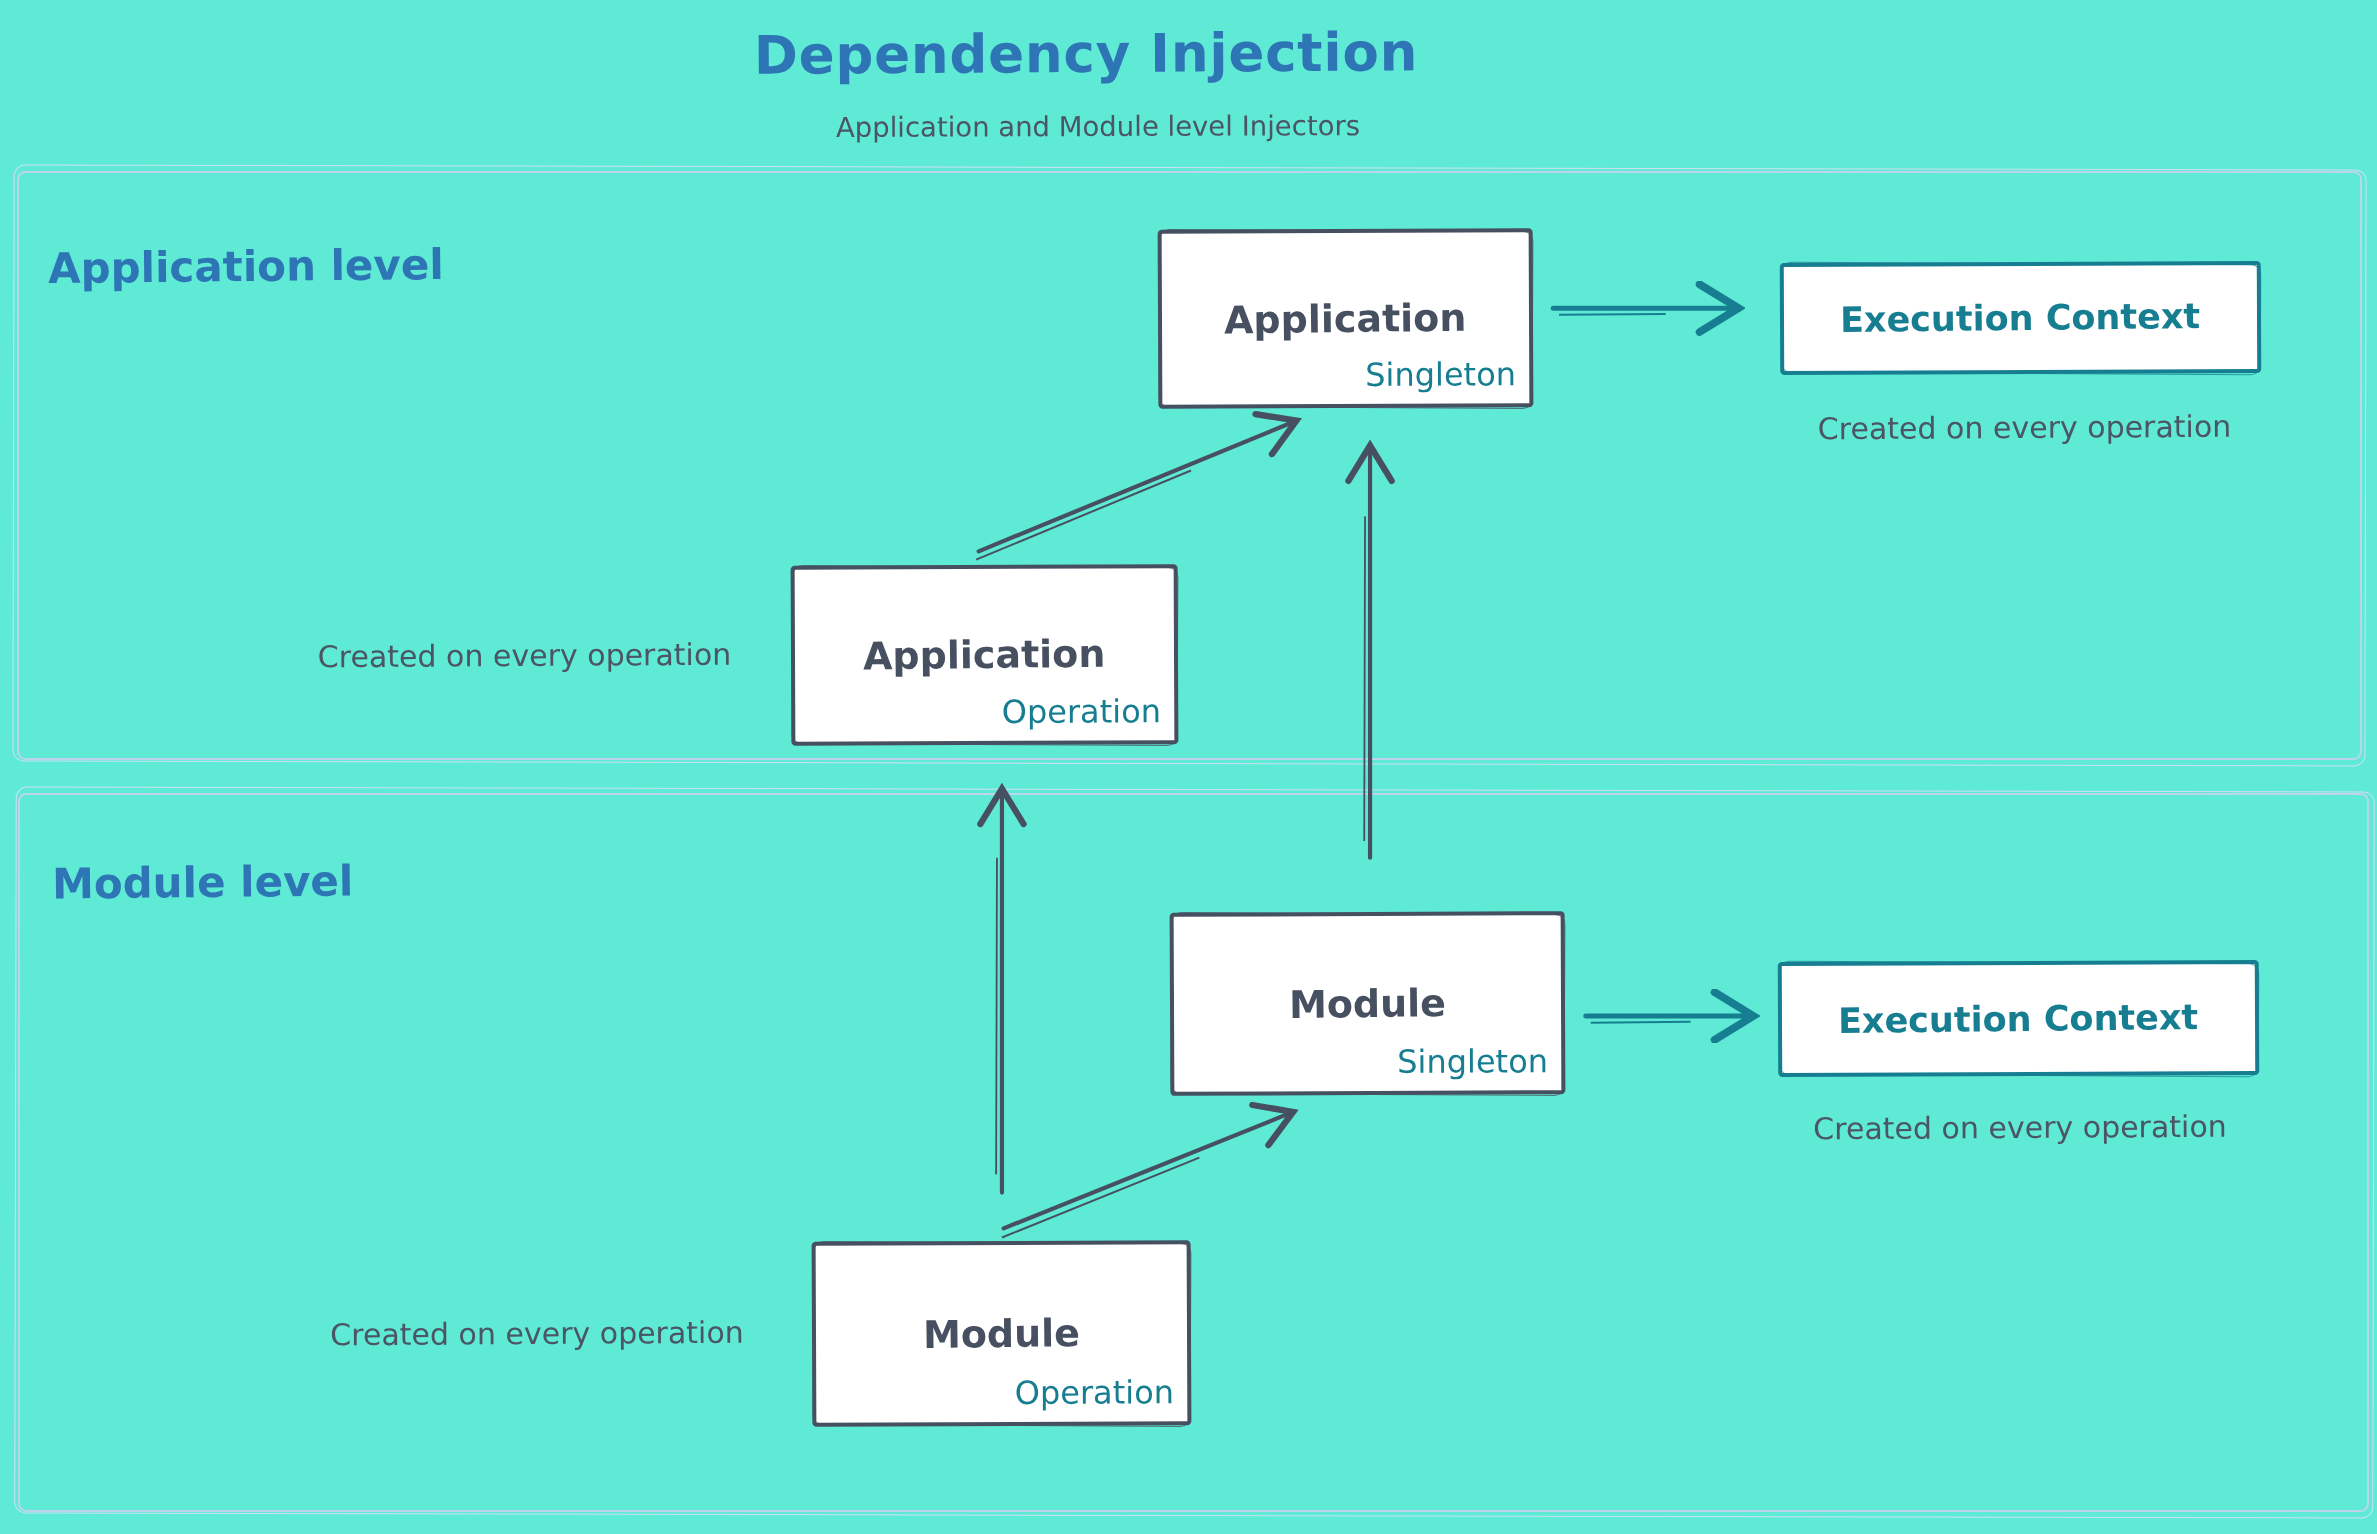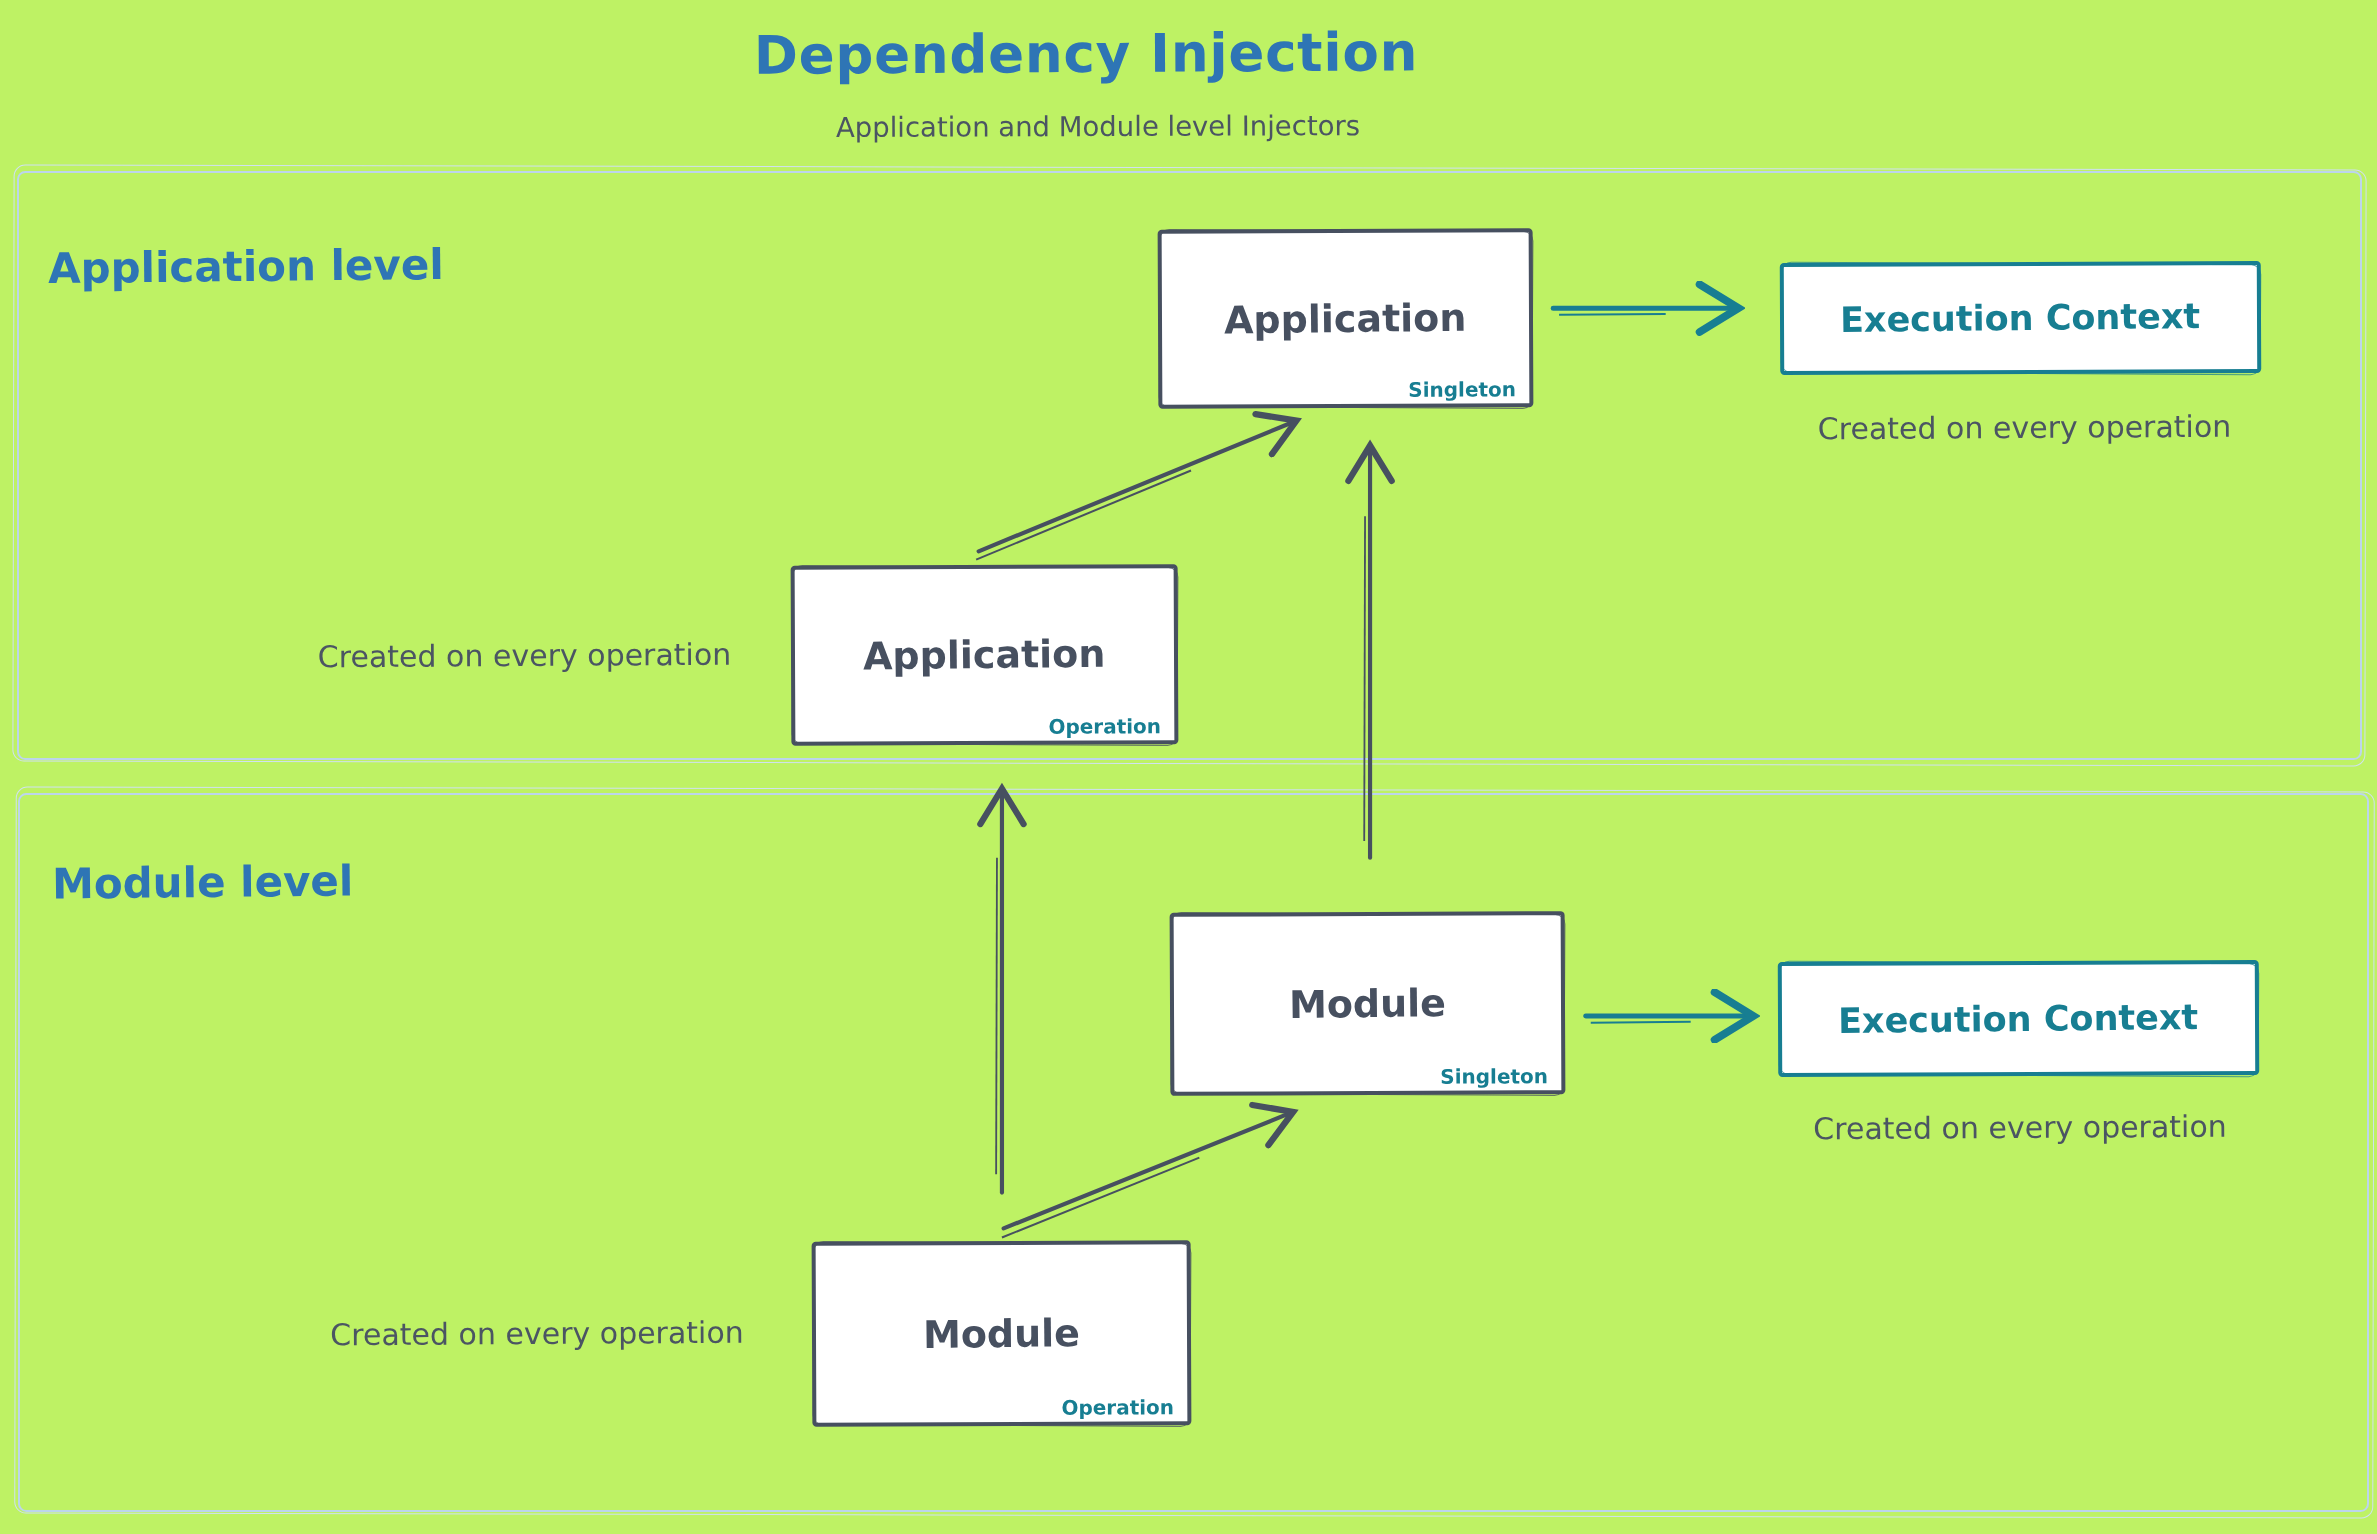--- a/index.html
+++ b/index.html
@@ -1,19 +1,19 @@
 <!DOCTYPE html>
 <html style="font-size:13.3px"><head>
 <meta charset="utf-8">
 <style>
   html,body{margin:0;padding:0;background:#ffffff;}
   .canvas{
     position:relative;
     width:2377px;height:1534px;
-    background:#bef264;
+    background:#5eead4;
     font-family:"DejaVu Sans","Liberation Sans",sans-serif;
     color:#475060;
     overflow:hidden;
   }
   .abs{position:absolute;}
 
   
   .title{
     font-size:53px;font-weight:bold;color:#2e75b5;
     text-align:center;letter-spacing:0.8px;
@@ -50,22 +50,22 @@
     content:"";position:absolute;inset:-3.3px;
     border:1.7px solid #475060;border-radius:10px;
     transform:rotate(.55deg);opacity:.75;
     pointer-events:none;
   }
   .node-title{
     font-size:38px;font-weight:bold;color:#475060;
     transform:rotate(-0.4deg);
   }
   .node-tag{
-    position:absolute;right:13.3px;bottom:2px;
-    font-size:20px;font-weight:bold;color:#177e92;
+    position:absolute;right:13.3px;bottom:10px;
+    font-size:32px;font-weight:normal;color:#177e92;
   }
   .node.teal{border-color:#177e92;}
   .node.teal::after{border-color:#177e92;}
   .node.teal .node-title{color:#177e92;font-size:35px;}
 
   .caption{
     font-size:30px;color:#4b5563;text-align:center;
     transform:rotate(-0.35deg);
   }
 

